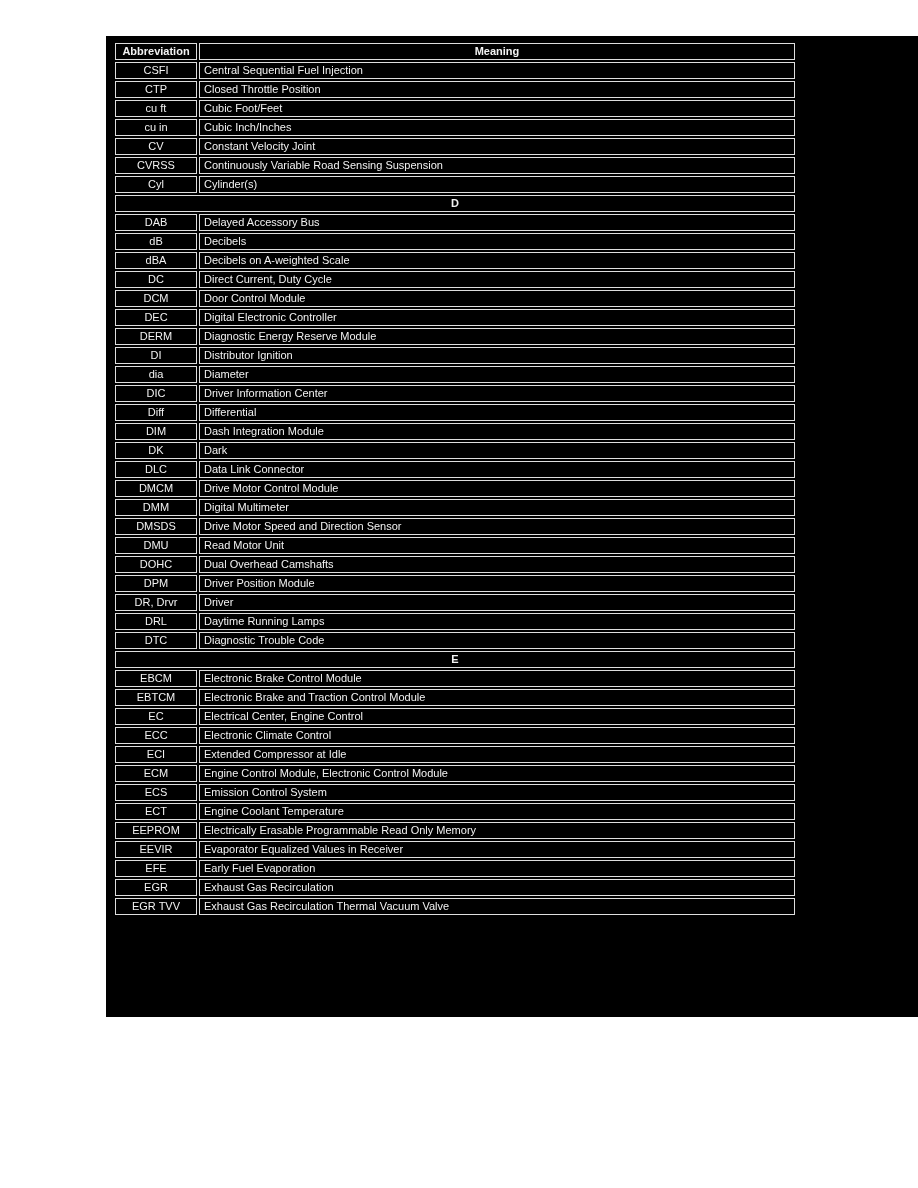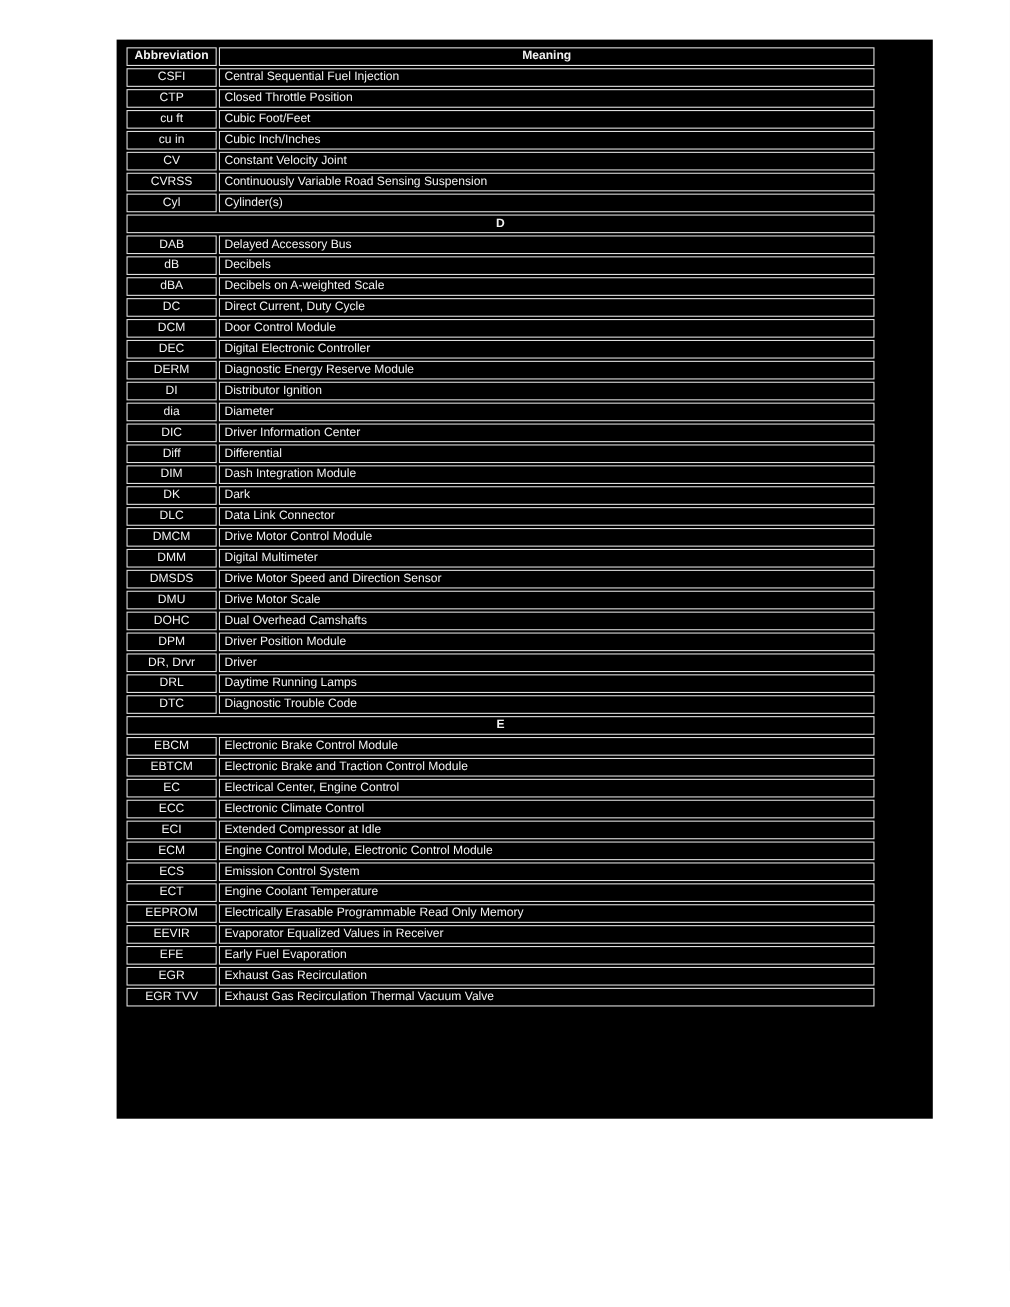--- a/index.html
+++ b/index.html
@@ -12,21 +12,21 @@
     position: relative;
     width: 918px;
     height: 1188px;
     background: #ffffff;
     overflow: hidden;
   }
   .table-container {
     position: absolute;
     left: 106px;
     top: 36px;
-    width: 742px;
+    width: 813px;
     height: 981px;
     background: #000000;
   }
   table.abbr-table {
     border-collapse: separate;
     border-spacing: 2px;
     table-layout: fixed;
     width: 684px;
     margin: 5px 0 0 7px;
     background: #000000;
@@ -176,21 +176,21 @@
           <tr>
             <td class="abbr-cell">DMM</td>
             <td class="meaning-cell">Digital Multimeter</td>
           </tr>
           <tr>
             <td class="abbr-cell">DMSDS</td>
             <td class="meaning-cell">Drive Motor Speed and Direction Sensor</td>
           </tr>
           <tr>
             <td class="abbr-cell">DMU</td>
-            <td class="meaning-cell">Drive Motor Scale</td>
+            <td class="meaning-cell">Read Motor Unit</td>
           </tr>
           <tr>
             <td class="abbr-cell">DOHC</td>
             <td class="meaning-cell">Dual Overhead Camshafts</td>
           </tr>
           <tr>
             <td class="abbr-cell">DPM</td>
             <td class="meaning-cell">Driver Position Module</td>
           </tr>
           <tr>

